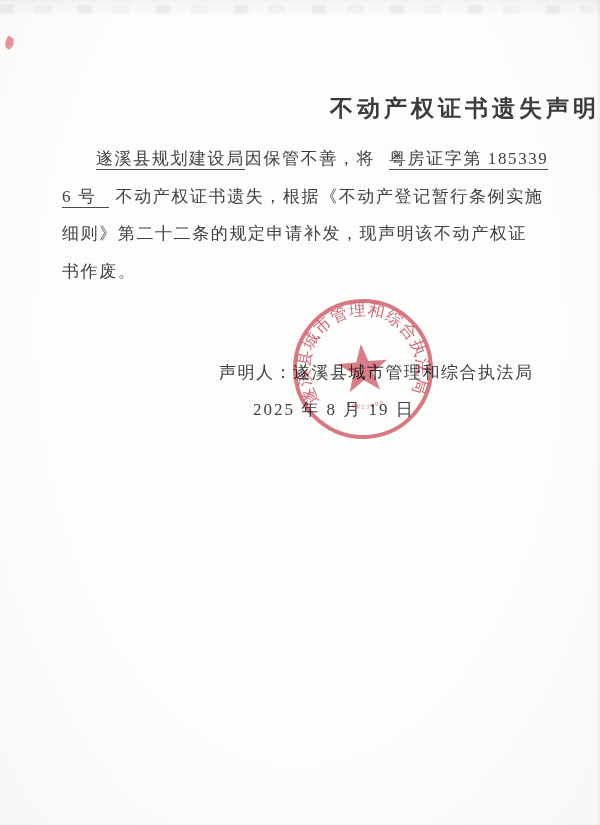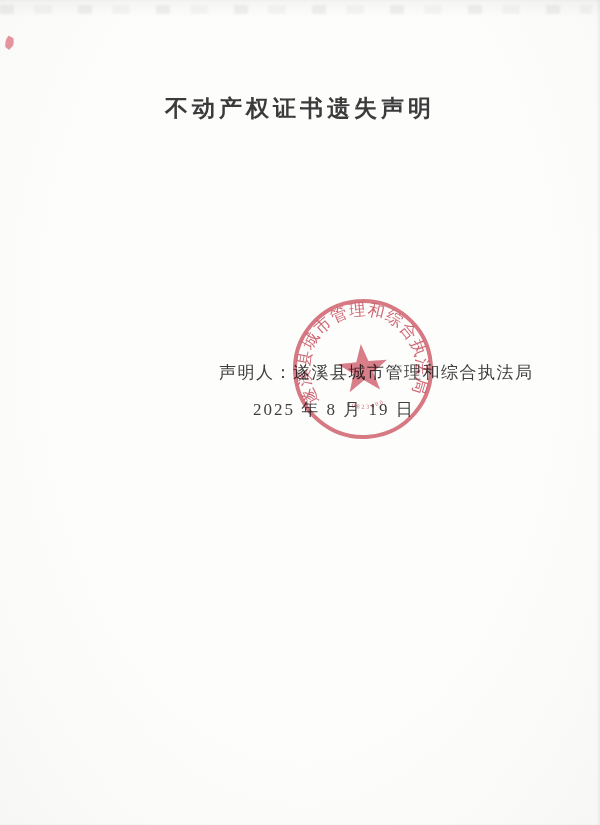--- a/index.html
+++ b/index.html
@@ -23,21 +23,21 @@
       rgba(120,120,120,0.07) 34px 52px, rgba(0,0,0,0) 52px 78px);
     filter:blur(1px); opacity:.8;
   }
   .red-fleck {
     position:absolute; left:5px; top:36px; width:9px; height:14px;
     background:#de7a86; opacity:.8; transform:rotate(14deg);
     clip-path:polygon(20% 0, 80% 10%, 100% 55%, 65% 100%, 15% 85%, 0 40%);
   }
   .title {
     position:absolute; top:78px; left:0; width:100%;
-    text-align:center; font-size:23px; font-weight:bold;
+    text-align:right; font-size:23px; font-weight:bold;
     letter-spacing:4px; color:#3b3b3b;
   }
   .paragraph {
     position:absolute; left:62px; top:140px; width:478px;
     font-size:17px; line-height:37.5px; color:#3f3f3f;
     letter-spacing:1.6px;
   }
   .pline { white-space:nowrap; }
   .indent { text-indent:2em; }
   .u { border-bottom:1px solid #4a4a4a; padding-bottom:1px; }
@@ -63,20 +63,28 @@
 <body>
 
 <div class="page">
 
   <div class="scan-streaks"></div>
   <div class="red-fleck"></div>
 
   <h1 class="title">不动产权证书遗失声明</h1>
 
   <div class="paragraph">
+    <div class="pline indent">
+      <span class="u">遂溪县规划建设局</span><span class="gap-r">因保管不善，将</span><span class="u gap-l">粤房证字第 185339</span>
+    </div>
+    <div class="pline">
+      <span class="u u-pad gap-r">6 号</span><span>不动产权证书遗失，根据《不动产登记暂行条例实施</span>
+    </div>
+    <div class="pline">细则》第二十二条的规定申请补发，现声明该不动产权证</div>
+    <div class="pline">书作废。</div>
   </div>
 
   <div class="declarant-line">声明人：遂溪县城市管理和综合执法局</div>
   <div class="date-line">2025 年 8 月 19 日</div>
 
   <svg class="seal" viewBox="0 0 150 150">
     <defs>
       <path id="ringPath" d="M 28.2,102 A 54,54 0 1 1 121.8,102" fill="none"></path>
       <path id="codePath" d="M 56,110 A 40,40 0 0 0 94,110" fill="none"></path>
     </defs>

